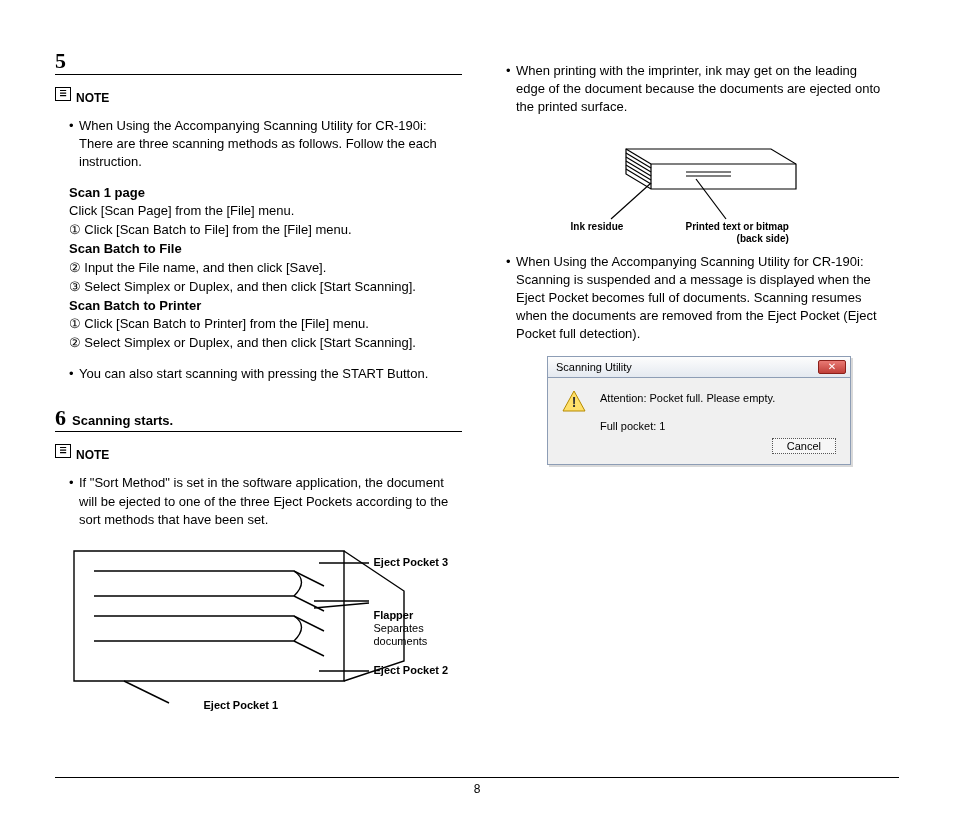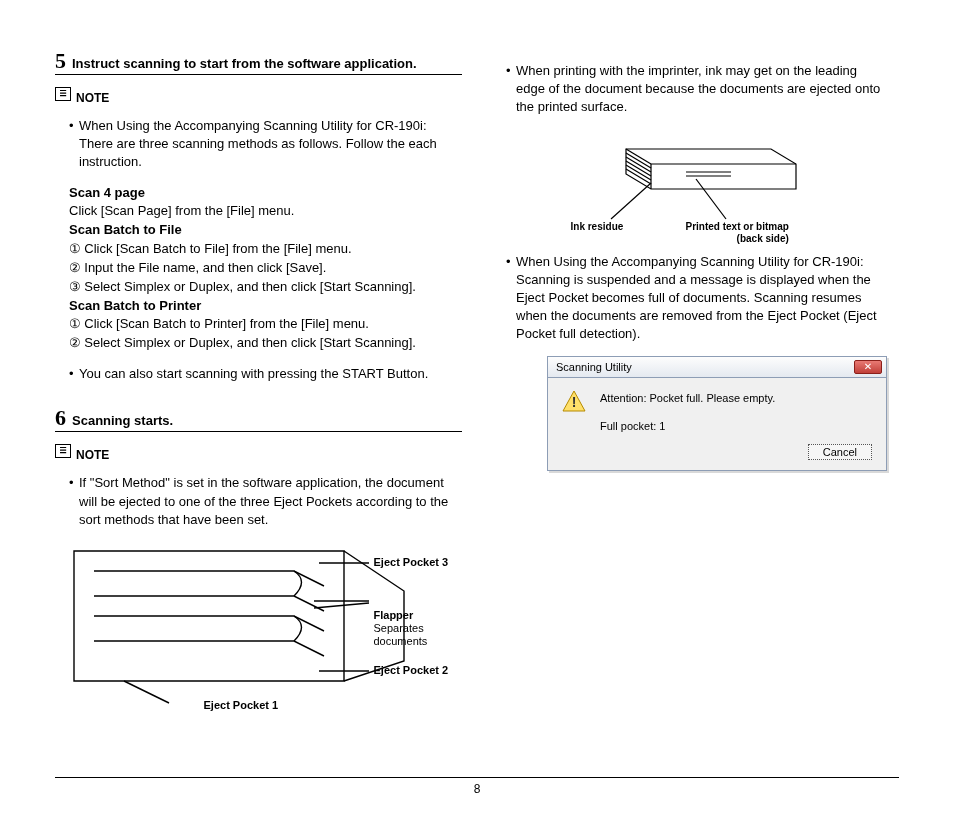--- a/index.html
+++ b/index.html
@@ -108,21 +108,21 @@
   }
   .page-num {
     position: absolute;
     bottom: 22px;
     left: 0;
     right: 0;
     text-align: center;
     font-size: 12px;
   }
   .dialog {
-    width: 340px;
+    width: 304px;
     margin: 10px 0 0 55px;
     box-shadow: 2px 2px 0 rgba(0,0,0,0.15);
   }
   .dialog-title {
     background: linear-gradient(#fdfdfd, #e4e9f0);
     border: 1px solid #8d9db5;
     display: flex;
     align-items: center;
     justify-content: space-between;
     padding: 3px 4px 3px 8px;
@@ -155,21 +155,21 @@
   .warn-tri {
     width: 24px;
     height: 22px;
     flex-shrink: 0;
   }
   .dialog-msg { padding-top: 2px; }
   .dialog-sub { margin: 8px 0 0 38px; }
   .dialog-foot {
     display: flex;
     justify-content: flex-end;
-    margin-top: 12px;
+    margin-top: 6px;
   }
   .cancel-btn {
     border: 1px dotted #555;
     background: #f6f6f6;
     padding: 1px 14px;
     font-size: 11px;
   }
   .ink-diagram {
     width: 280px;
     height: 120px;
@@ -187,35 +187,34 @@
 </style>
 </head>
 <body>
 
 <div class="page">
 
   <div class="col">
 
     <div class="step-head">
       <span class="step-num">5</span>
-      <span class="step-title">Instruct scanning to start from the software application.</span>
     </div>
 
     <div class="note-head">
       <span class="note-icon">☰</span>
       <span class="note-label">NOTE</span>
     </div>
 
     <ul class="bullets">
       <li>When Using the Accompanying Scanning Utility for CR-190i: There are three scanning methods as follows. Follow the each instruction.</li>
     </ul>
-    <div class="sub bold">Scan 4 page</div>
+    <div class="sub bold">Scan 1 page</div>
     <div class="sub">Click [Scan Page] from the [File] menu.</div>
+    <div class="sub">① Click [Scan Batch to File] from the [File] menu.</div>
     <div class="sub bold">Scan Batch to File</div>
-    <div class="sub">① Click [Scan Batch to File] from the [File] menu.</div>
     <div class="sub">② Input the File name, and then click [Save].</div>
     <div class="sub">③ Select Simplex or Duplex, and then click [Start Scanning].</div>
     <div class="sub bold">Scan Batch to Printer</div>
     <div class="sub">① Click [Scan Batch to Printer] from the [File] menu.</div>
     <div class="sub">② Select Simplex or Duplex, and then click [Start Scanning].</div>
     <ul class="bullets">
       <li>You can also start scanning with pressing the START Button.</li>
     </ul>
 
     <div style="height:12px"></div>

